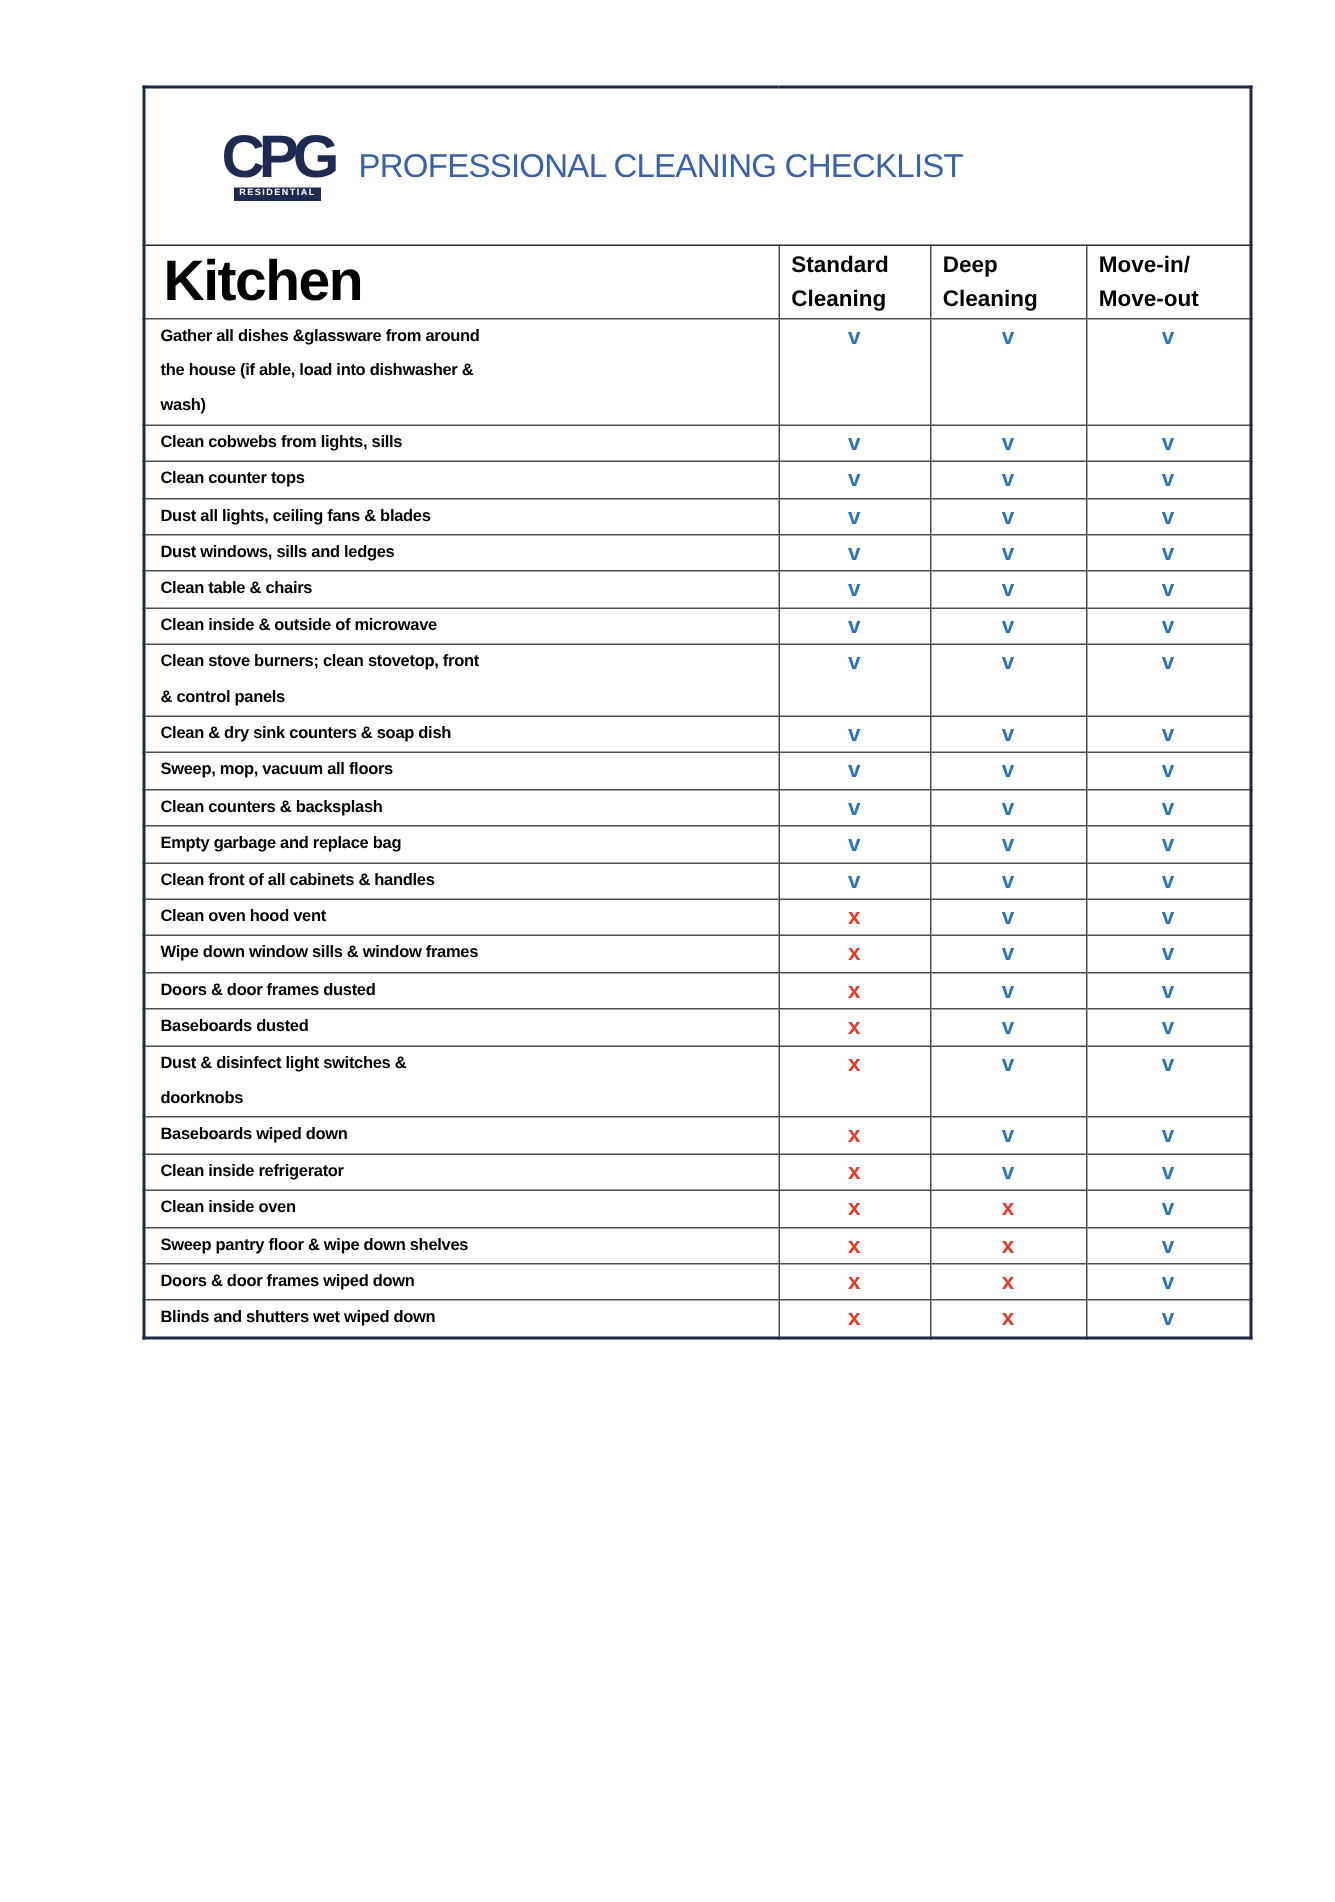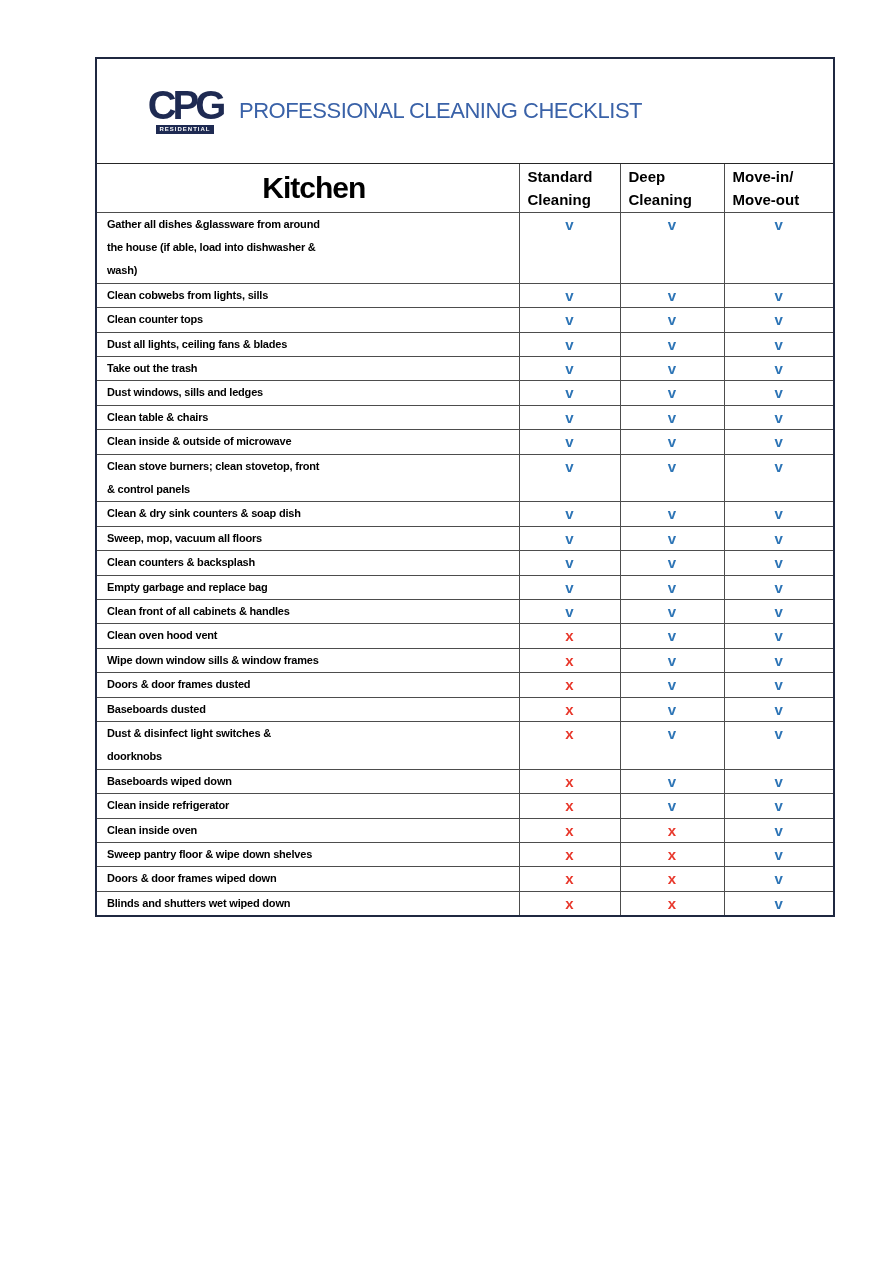--- a/index.html
+++ b/index.html
@@ -40,23 +40,23 @@
   }
   .page-title {
     margin-left: 8px;
     font-size: 22px; font-weight: normal; letter-spacing: -0.5px;
     white-space: nowrap;
   }
 
   
   tr.head-row td, tr.head-row th { height: 47px; }
   .section-cell {
-    font-size: 30px; letter-spacing: -1px;
+    font-size: 38px; letter-spacing: -1px;
     padding: 2px 0 0 12px; line-height: 44px;
-    text-align: center; vertical-align: middle;
+    text-align: left; vertical-align: middle;
   }
   th.col-head {
     text-align: left; font-size: 15px; line-height: 23.5px;
     padding: 1px 0 0 8px; white-space: pre-line;
   }
 
   
   td.task-cell {
     font-size: 11px; line-height: 23.4px; letter-spacing: -0.2px;
     padding: 0 4px 0 10px; white-space: pre-line; height: 23.4px;
@@ -119,26 +119,20 @@
           <td class="mark-cell" style="color: rgb(46, 117, 182);">v</td>
           <td class="mark-cell" style="color: rgb(46, 117, 182);">v</td>
         </tr>
         <tr>
           <td class="task-cell">Dust all lights, ceiling fans &amp; blades</td>
           <td class="mark-cell" style="color: rgb(46, 117, 182);">v</td>
           <td class="mark-cell" style="color: rgb(46, 117, 182);">v</td>
           <td class="mark-cell" style="color: rgb(46, 117, 182);">v</td>
         </tr>
         <tr>
-          <td class="task-cell">Take out the trash</td>
-          <td class="mark-cell" style="color: rgb(46, 117, 182);">v</td>
-          <td class="mark-cell" style="color: rgb(46, 117, 182);">v</td>
-          <td class="mark-cell" style="color: rgb(46, 117, 182);">v</td>
-        </tr>
-        <tr>
           <td class="task-cell">Dust windows, sills and ledges</td>
           <td class="mark-cell" style="color: rgb(46, 117, 182);">v</td>
           <td class="mark-cell" style="color: rgb(46, 117, 182);">v</td>
           <td class="mark-cell" style="color: rgb(46, 117, 182);">v</td>
         </tr>
         <tr>
           <td class="task-cell">Clean table &amp; chairs</td>
           <td class="mark-cell" style="color: rgb(46, 117, 182);">v</td>
           <td class="mark-cell" style="color: rgb(46, 117, 182);">v</td>
           <td class="mark-cell" style="color: rgb(46, 117, 182);">v</td>

